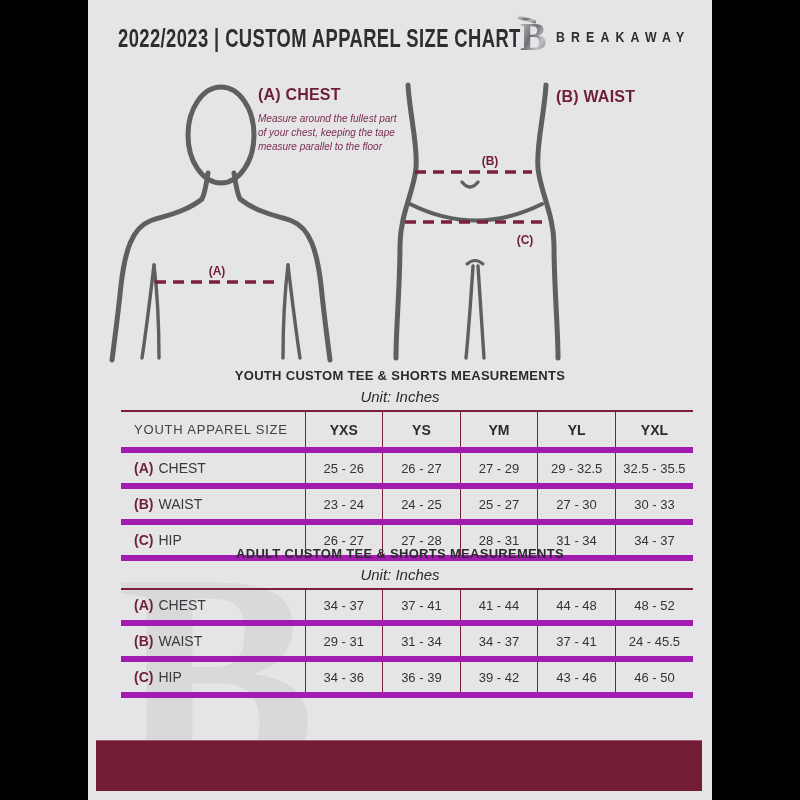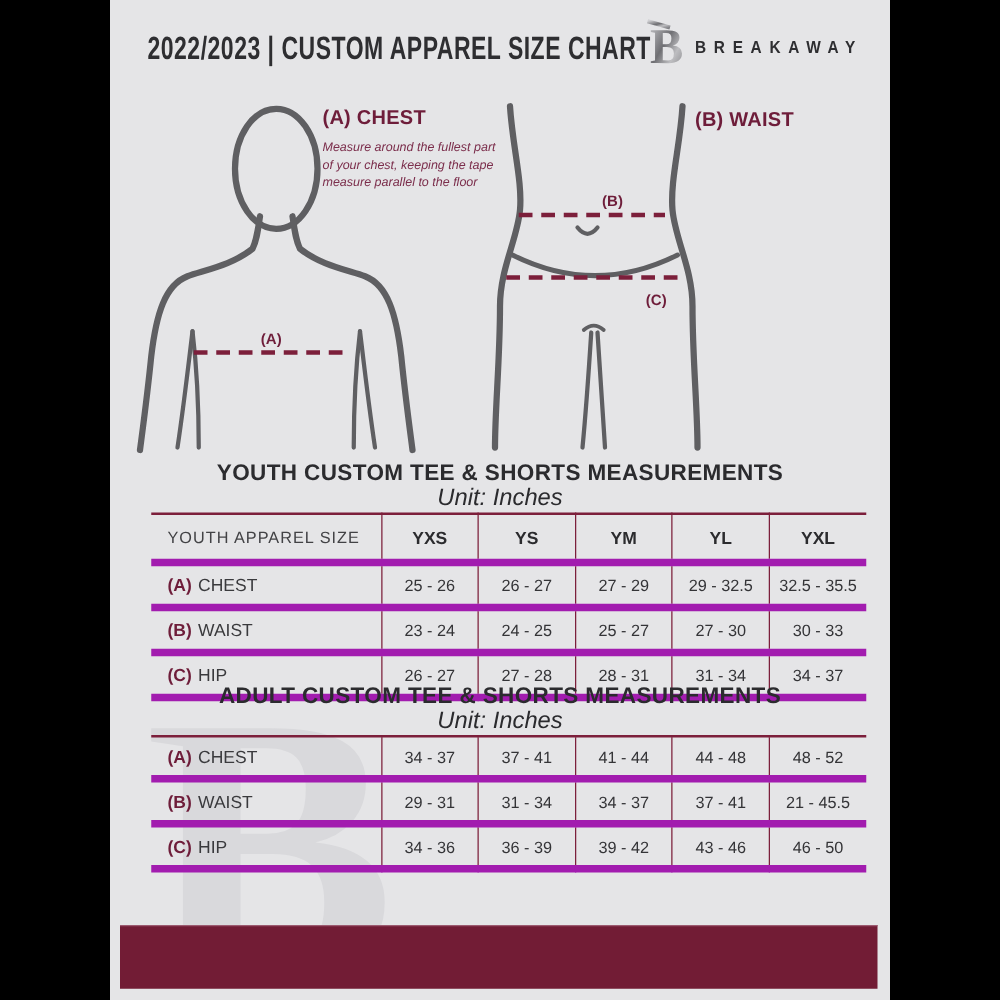--- a/index.html
+++ b/index.html
@@ -34,25 +34,25 @@
   
   .guide{position:absolute;z-index:2;}
   .guide h3{margin:0 0 8px 0;font-size:16px;font-weight:700;color:#6e1d3a;letter-spacing:.2px;}
   .guide p{margin:0;font-size:10px;line-height:1.38;font-style:italic;color:#7b2d4b;}
   .guide-chest{left:170px;top:86px;width:142px;}
   .guide-waist{left:468px;top:88px;width:132px;}
   .guide-hips{left:468px;top:224px;width:134px;}
   
   .sec-title{
     position:absolute;left:0;width:624px;text-align:center;z-index:2;
-    font-weight:700;font-size:18px;color:#2b2b2e;letter-spacing:.3px;
+    font-weight:700;font-size:13px;color:#2b2b2e;letter-spacing:.3px;
   }
   .sec-unit{
     position:absolute;left:0;width:624px;text-align:center;z-index:2;
-    font-style:italic;font-size:19px;color:#2b2b2e;
+    font-style:italic;font-size:15px;color:#2b2b2e;
   }
   
   .size-table{
     position:absolute;left:33px;width:572px;z-index:2;
     border-collapse:collapse;table-layout:fixed;
     border-top:2px solid #7c1f3b;
   }
   .size-table tr{border-bottom:6px solid #a21caf;}
   .size-table td,.size-table th{padding:0;height:30px;vertical-align:middle;}
   .size-table tr.hrow td,.size-table tr.hrow th{height:35px;}
@@ -204,21 +204,21 @@
         <td class="vcell">41 - 44</td>
         <td class="vcell">44 - 48</td>
         <td class="vcell">48 - 52</td>
       </tr>
       <tr>
         <td class="rlabel"><span class="key">(B)</span><span>WAIST</span></td>
         <td class="vcell">29 - 31</td>
         <td class="vcell">31 - 34</td>
         <td class="vcell">34 - 37</td>
         <td class="vcell">37 - 41</td>
-        <td class="vcell">21 - 45.5</td>
+        <td class="vcell">24 - 45.5</td>
       </tr>
       <tr>
         <td class="rlabel"><span class="key">(C)</span><span>HIP</span></td>
         <td class="vcell">34 - 36</td>
         <td class="vcell">36 - 39</td>
         <td class="vcell">39 - 42</td>
         <td class="vcell">43 - 46</td>
         <td class="vcell">46 - 50</td>
       </tr>
     </tbody>

